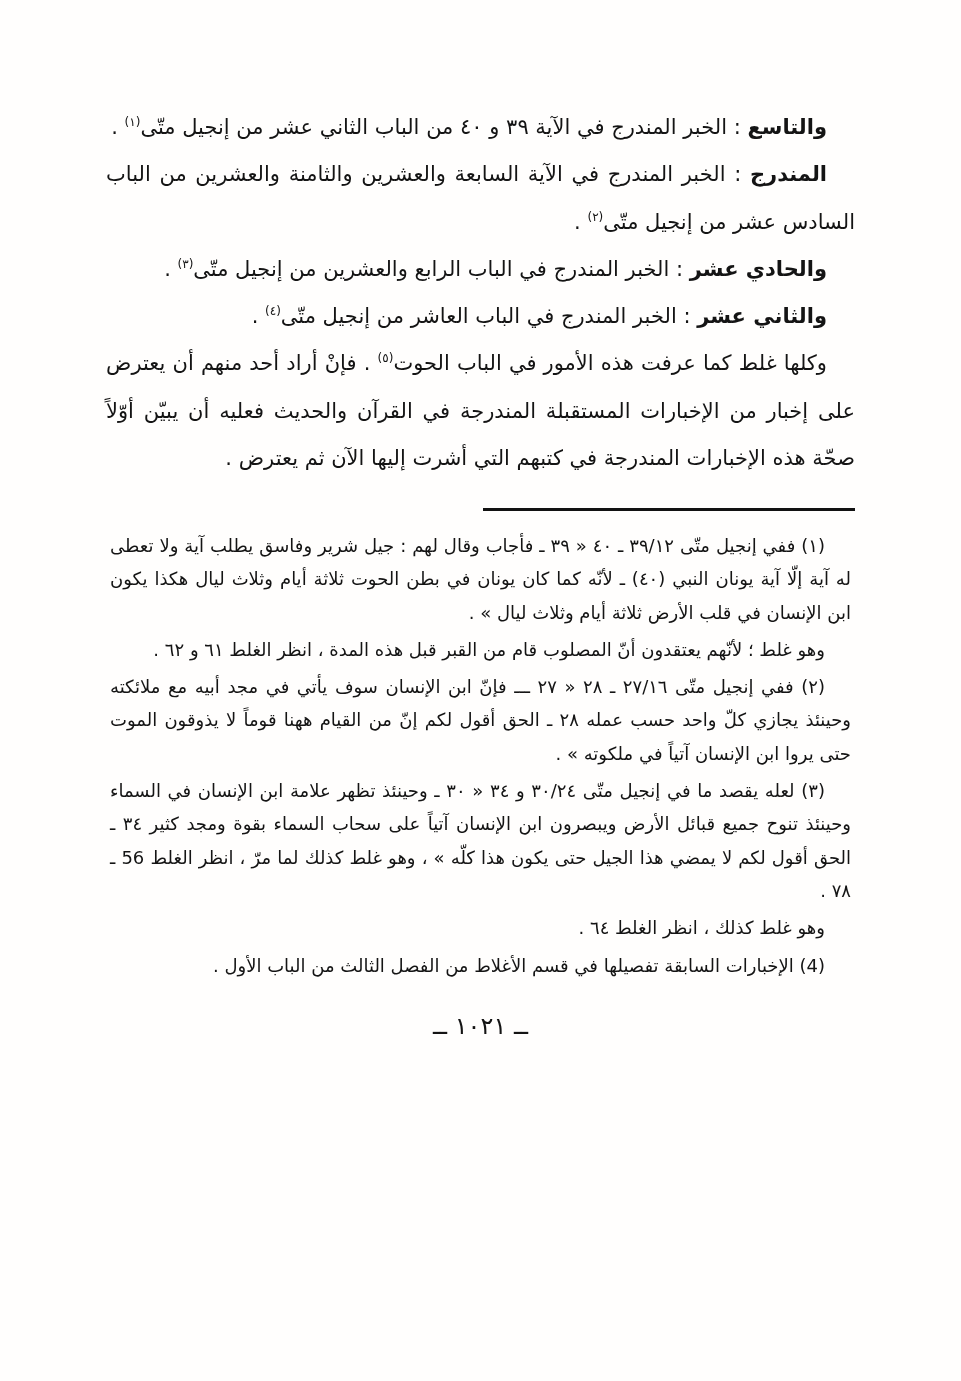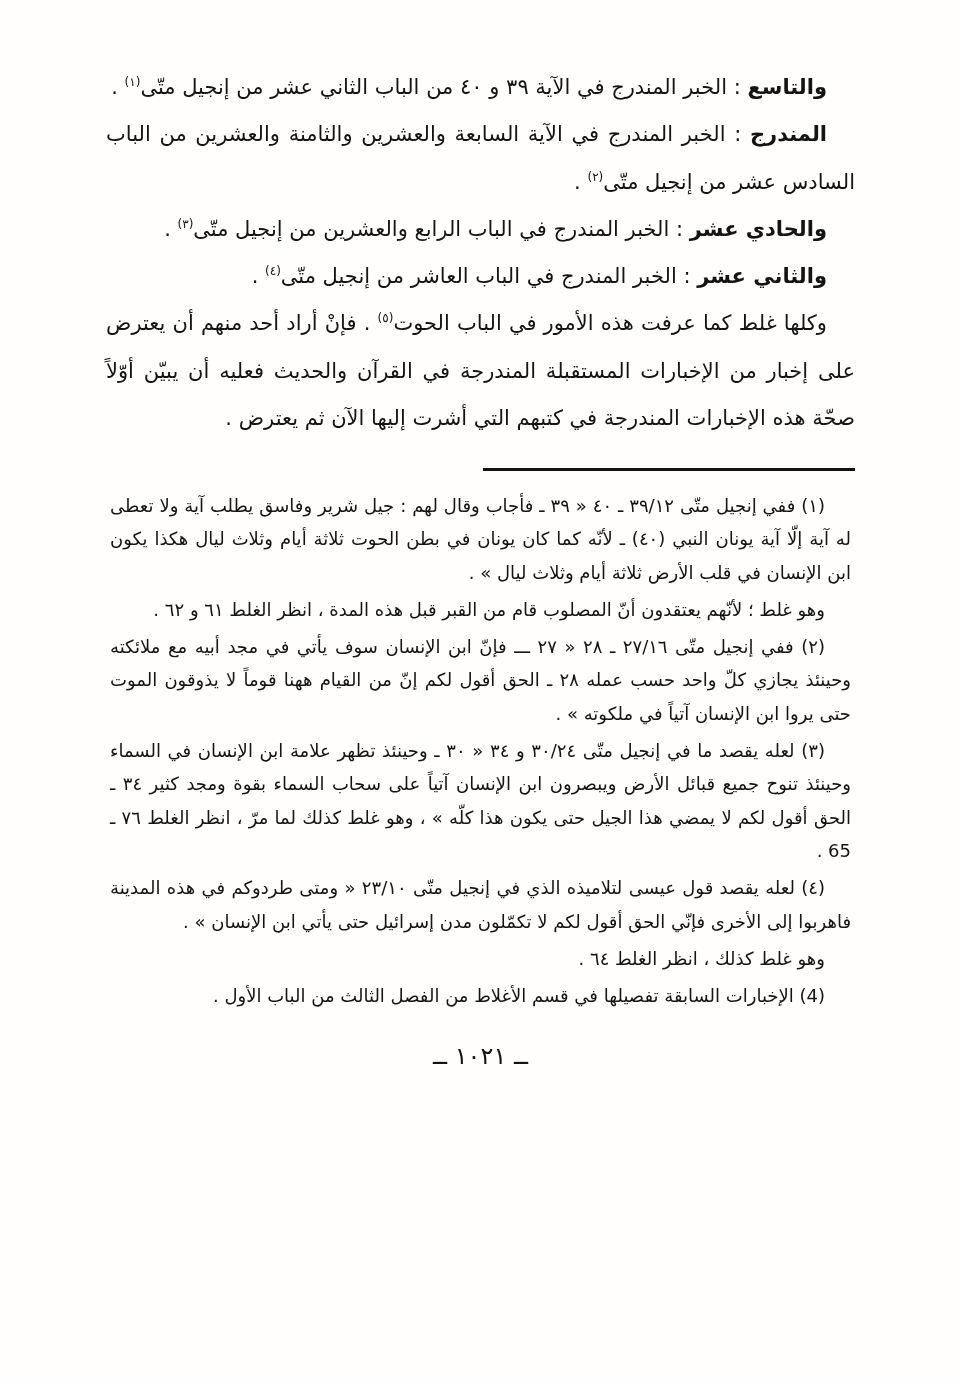--- a/index.html
+++ b/index.html
@@ -8,21 +8,21 @@
       background: #ffffff;
     }
     .page {
       position: relative;
       width: 961px;
       min-height: 1381px;
       margin: 0 auto;
       background: #fffefd;
       color: #141414;
       box-sizing: border-box;
-      padding: 64px 106px 50px 106px;
+      padding: 104px 106px 50px 106px;
       direction: rtl;
       font-family: "DejaVu Sans", sans-serif;
     }
     .main {
       font-size: 21px;
       line-height: 2.25;
       text-align: justify;
     }
     .para {
       margin: 0;
@@ -86,25 +86,24 @@
     <div class="footnote">
       <p class="fn-para">(١) ففي إنجيل متّى ٣٩/١٢ ـ ٤٠ « ٣٩ ـ فأجاب وقال لهم : جيل شرير وفاسق يطلب آية ولا تعطى له آية إلّا آية يونان النبي (٤٠) ـ لأنّه كما كان يونان في بطن الحوت ثلاثة أيام وثلاث ليال هكذا يكون ابن الإنسان في قلب الأرض ثلاثة أيام وثلاث ليال » .</p>
       <p class="fn-para">وهو غلط ؛ لأنّهم يعتقدون أنّ المصلوب قام من القبر قبل هذه المدة ، انظر الغلط ٦١ و ٦٢ .</p>
     </div>
 
     <div class="footnote">
       <p class="fn-para">(٢) ففي إنجيل متّى ٢٧/١٦ ـ ٢٨ « ٢٧ ـــ فإنّ ابن الإنسان سوف يأتي في مجد أبيه مع ملائكته وحينئذ يجازي كلّ واحد حسب عمله ٢٨ ـ الحق أقول لكم إنّ من القيام ههنا قوماً لا يذوقون الموت حتى يروا ابن الإنسان آتياً في ملكوته » .</p>
     </div>
 
     <div class="footnote">
-      <p class="fn-para">(٣) لعله يقصد ما في إنجيل متّى ٣٠/٢٤ و ٣٤ « ٣٠ ـ وحينئذ تظهر علامة ابن الإنسان في السماء وحينئذ تنوح جميع قبائل الأرض ويبصرون ابن الإنسان آتياً على سحاب السماء بقوة ومجد كثير ٣٤ ـ الحق أقول لكم لا يمضي هذا الجيل حتى يكون هذا كلّه » ، وهو غلط كذلك لما مرّ ، انظر الغلط ٧٦ ـ 65 .</p>
+      <p class="fn-para">(٣) لعله يقصد ما في إنجيل متّى ٣٠/٢٤ و ٣٤ « ٣٠ ـ وحينئذ تظهر علامة ابن الإنسان في السماء وحينئذ تنوح جميع قبائل الأرض ويبصرون ابن الإنسان آتياً على سحاب السماء بقوة ومجد كثير ٣٤ ـ الحق أقول لكم لا يمضي هذا الجيل حتى يكون هذا كلّه » ، وهو غلط كذلك لما مرّ ، انظر الغلط 56 ـ ٧٨ .</p>
     </div>
 
     <div class="footnote">
-      <p class="fn-para">(٤) لعله يقصد قول عيسى لتلاميذه الذي في إنجيل متّى ٢٣/١٠ « ومتى طردوكم في هذه المدينة فاهربوا إلى الأخرى فإنّي الحق أقول لكم لا تكمّلون مدن إسرائيل حتى يأتي ابن الإنسان » .</p>
       <p class="fn-para">وهو غلط كذلك ، انظر الغلط ٦٤ .</p>
     </div>
 
     <div class="footnote">
       <p class="fn-para">(4) الإخبارات السابقة تفصيلها في قسم الأغلاط من الفصل الثالث من الباب الأول .</p>
     </div>
 
   </div>
 
   <div class="page-number">ــ ١٠٢١ ــ</div>

